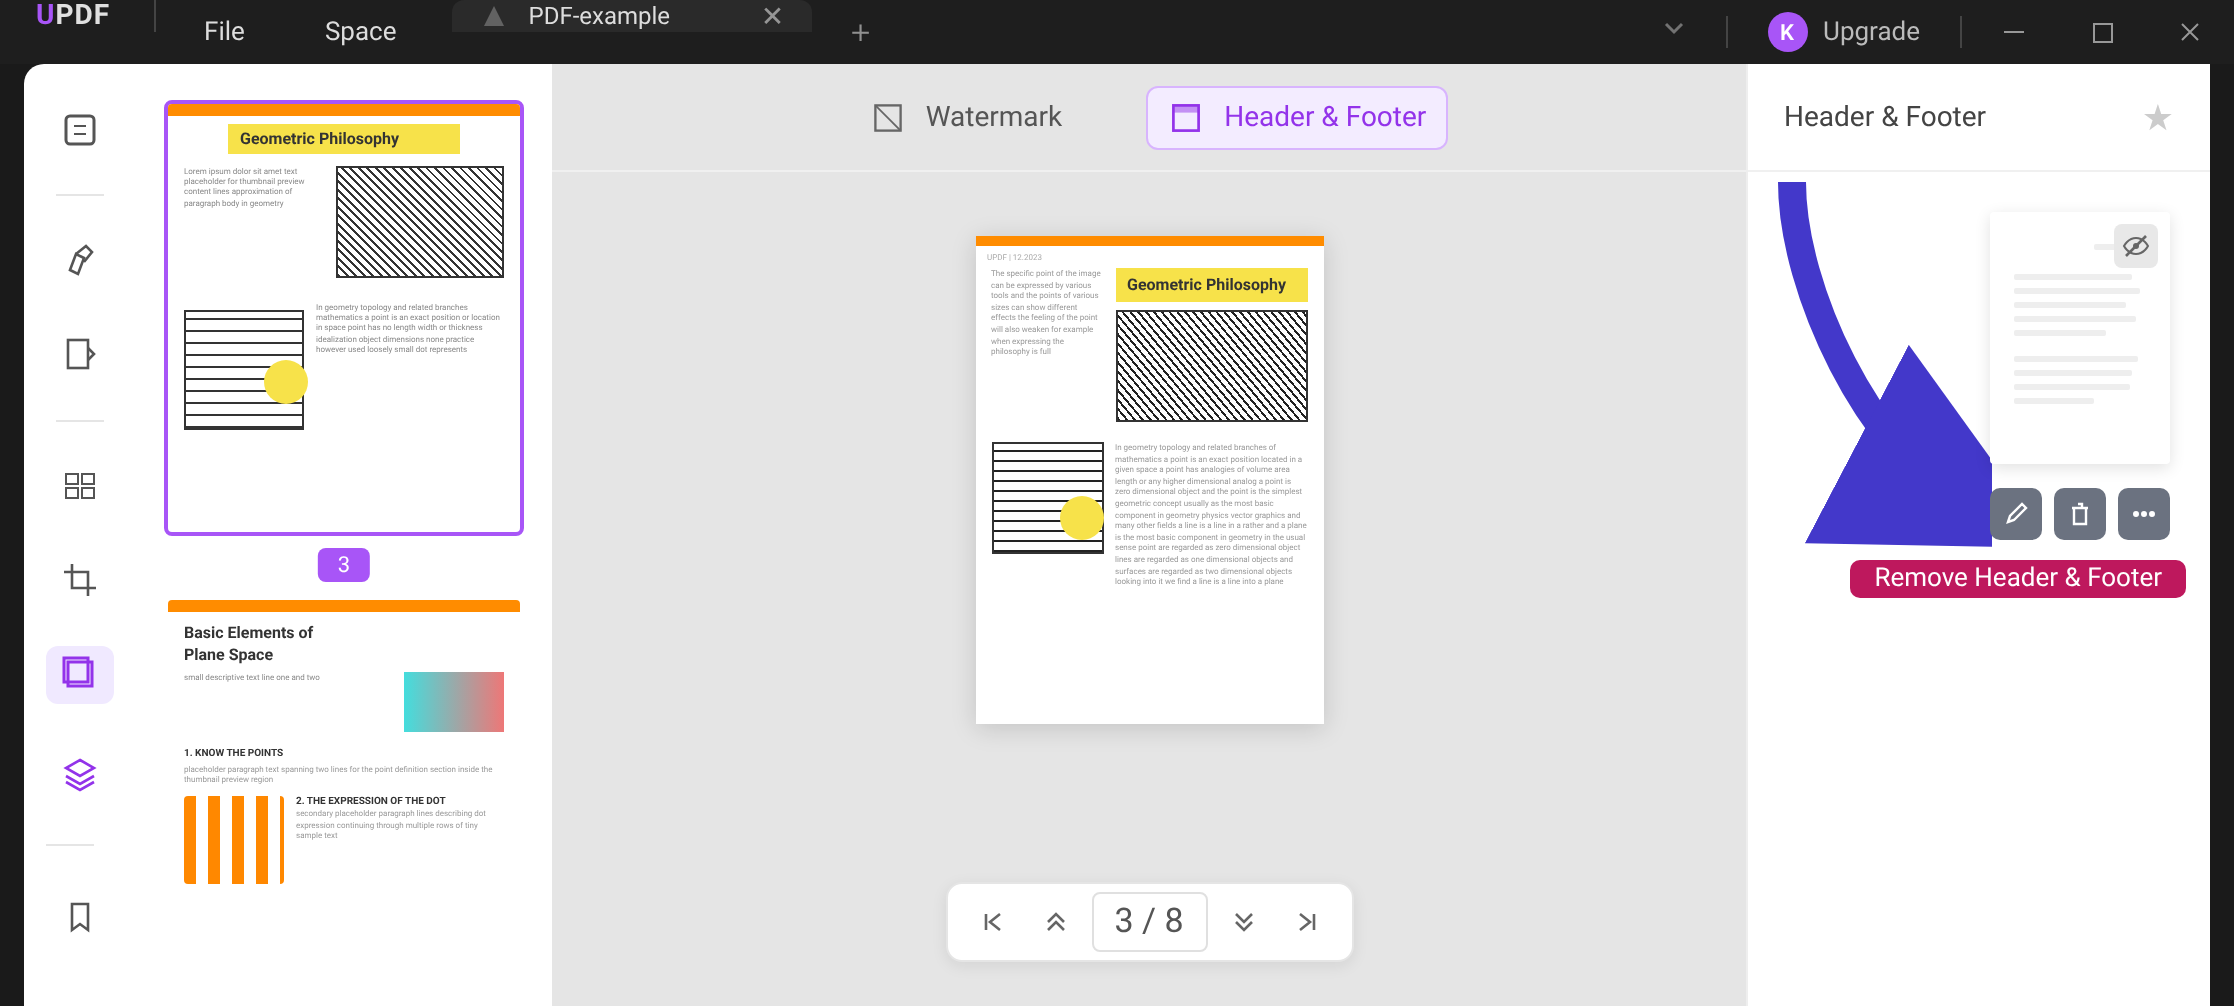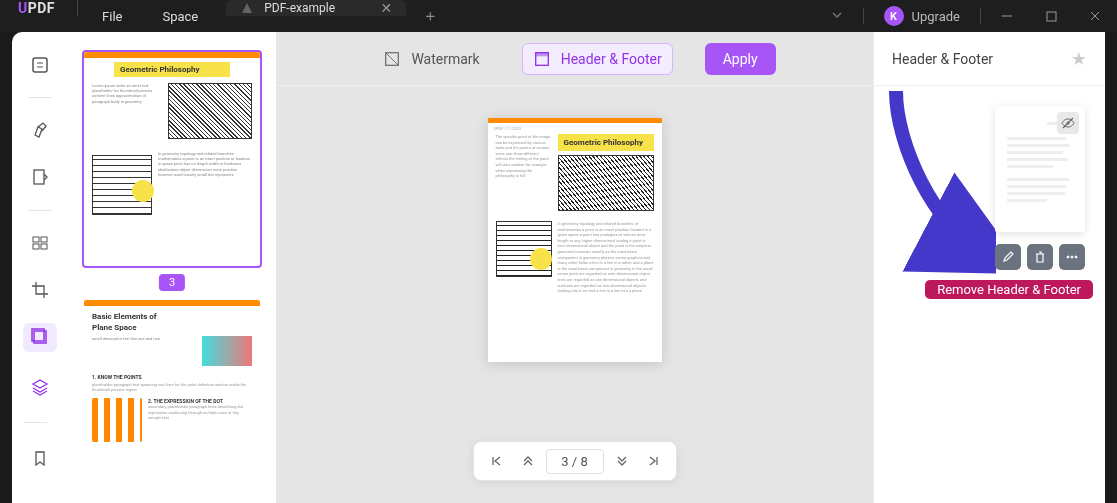--- a/index.html
+++ b/index.html
@@ -56,21 +56,21 @@
 .tool { display: flex; align-items: center; gap: 10px; font-size: 14px; color: #555; cursor: pointer; padding: 6px 10px; border-radius: 6px; }
 .tool.active { background: #f3ecff; color: #9333ea; border: 1px solid #d8b4fe; }
 .tool-icon { width: 18px; height: 18px; }
 .apply-btn { background: #a855f7; color: #fff; padding: 8px 18px; border-radius: 6px; font-size: 14px; cursor: pointer; border: none; }
 
 .canvas { flex: 1; display: flex; align-items: flex-start; justify-content: center; padding-top: 32px; }
 .page { width: 174px; height: 244px; background: #fff; box-shadow: 0 2px 12px rgba(0,0,0,0.15); position: relative; overflow: hidden; }
 
 .pager { position: absolute; bottom: 22px; left: 50%; transform: translateX(-50%); background: #fff; border: 1px solid #e5e5e5; border-radius: 8px; display: flex; align-items: center; height: 40px; padding: 0 8px; box-shadow: 0 2px 8px rgba(0,0,0,0.08); gap: 4px; }
 .pager-btn { width: 28px; height: 28px; display: flex; align-items: center; justify-content: center; cursor: pointer; color: #666; }
-.pager-input { border: 1px solid #e0e0e0; border-radius: 4px; padding: 4px 10px; font-size: 13px; color: #555; min-width: 58px; text-align: center; }
+.pager-input { border: 1px solid #e0e0e0; border-radius: 4px; padding: 4px 10px; font-size: 17px; color: #555; min-width: 58px; text-align: center; }
 
 
 .right-panel { width: 232px; border-left: 1px solid #eee; display: flex; flex-direction: column; background: #fff; }
 .rp-head { height: 54px; display: flex; align-items: center; padding: 0 18px; border-bottom: 1px solid #f0f0f0; font-size: 14px; color: #444; }
 .rp-star { margin-left: auto; color: #ccc; font-size: 18px; cursor: pointer; }
 .rp-body { flex: 1; position: relative; padding: 18px; }
 .preset { width: 90px; height: 126px; background: #fff; box-shadow: 0 2px 8px rgba(0,0,0,0.12); position: absolute; right: 20px; top: 20px; border-radius: 2px; }
 .preset-eye { position: absolute; top: 6px; right: 6px; width: 22px; height: 22px; background: #e8e8e8; border-radius: 4px; display: flex; align-items: center; justify-content: center; cursor: pointer; }
 .preset-lines { padding: 16px 12px 8px 12px; }
 .preset-line { height: 3px; background: #eee; margin-bottom: 4px; border-radius: 1px; }
@@ -243,21 +243,20 @@
           </svg>
         <span>Watermark</span>
       </div>
       <div class="tool active">
         <svg class="tool-icon" viewBox="0 0 20 20">
             <rect x="3" y="3" width="14" height="14" stroke="#9333ea" fill="none" stroke-width="1.5"></rect>
             <rect x="3" y="3" width="14" height="4" fill="#9333ea" opacity="0.5"></rect>
           </svg>
         <span>Header &amp; Footer</span>
       </div>
-      <button class="apply-btn"><span>Apply</span></button>
     </div>
 
     <div class="canvas">
       <div class="page">
         <div style="height:5px;background:#ff8c00;"></div>
         <div style="font-size:4px;color:#aaa;padding:3px 6px;">UPDF | 12.2023</div>
         <div style="display:flex;padding:0 8px;gap:6px;">
           <div style="flex:1;font-size:4px;color:#999;line-height:1.4;">The specific point of the image can be expressed by various tools and the points of various sizes can show different effects the feeling of the point will also weaken for example when expressing the philosophy is full</div>
           <div style="width:96px;">
             <div style="background:#f7e24a;padding:4px 6px;font-size:8px;font-weight:700;color:#333;">Geometric Philosophy</div>

